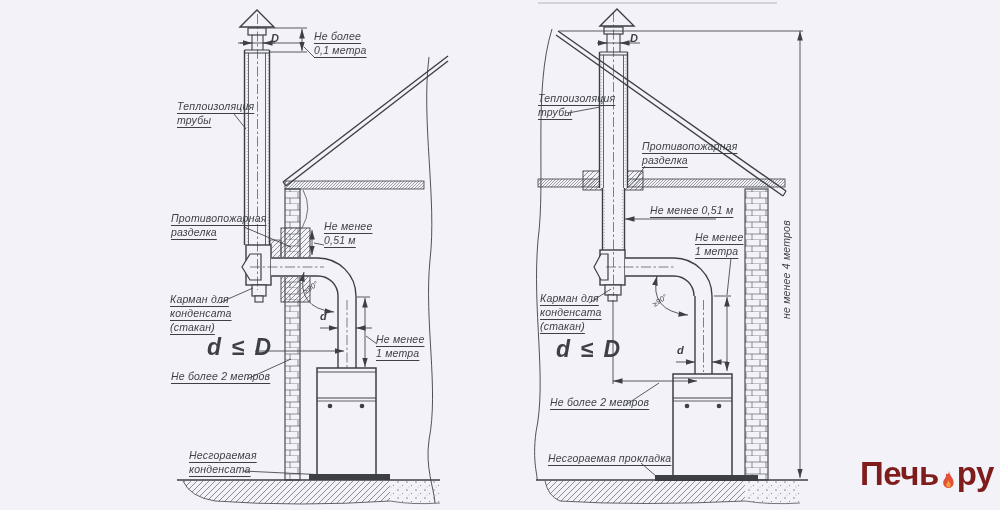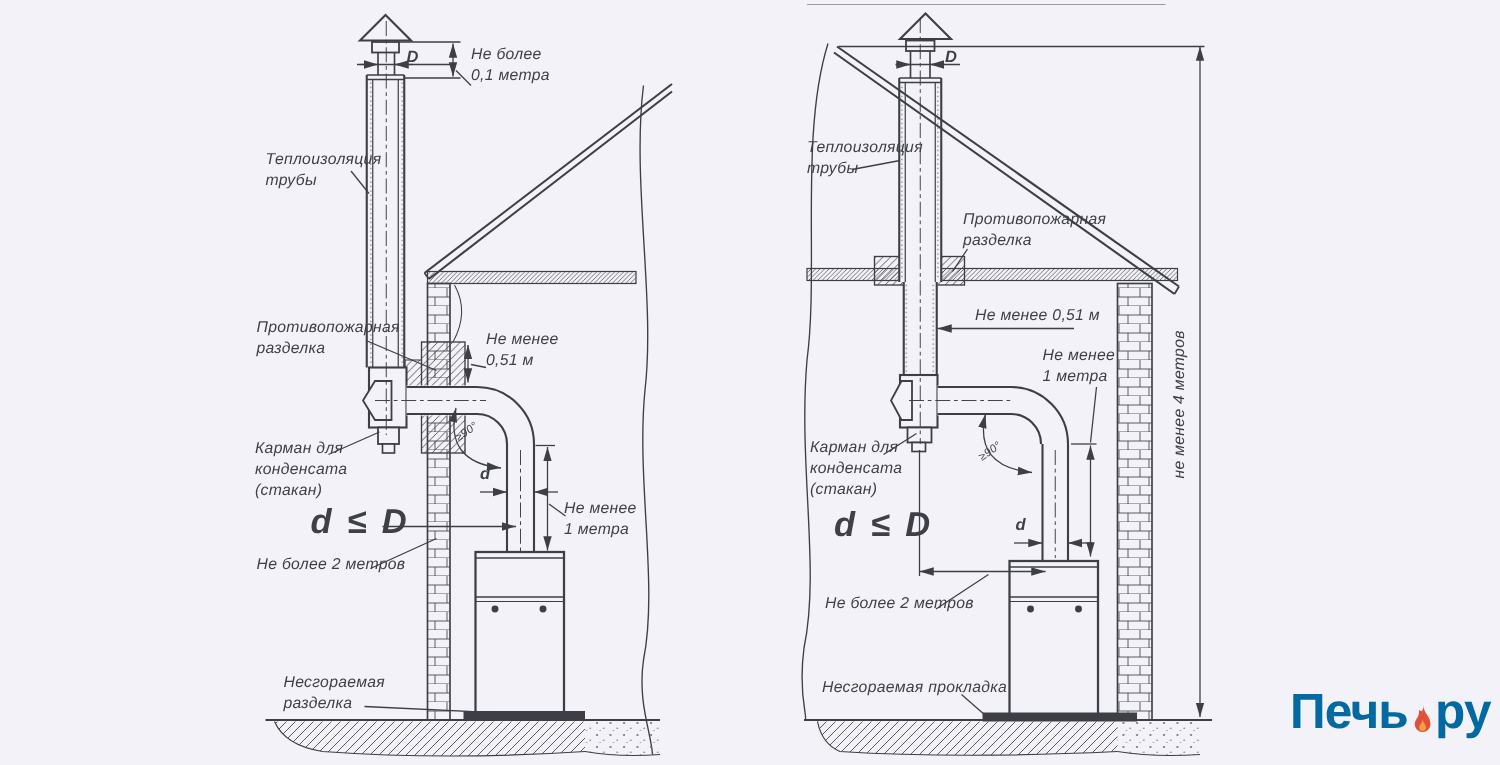--- a/index.html
+++ b/index.html
@@ -1,27 +1,27 @@
 <!DOCTYPE html>
 <html><head>
 <meta charset="utf-8">
 <style>
   html,body{margin:0;padding:0;}
   .stage{position:relative;width:1000px;height:510px;background:#f2f2f8;overflow:hidden;
          font-family:"Liberation Sans",sans-serif;}
   svg{position:absolute;left:0;top:0;}
   .lbl{position:absolute;font-style:italic;font-size:10.5px;line-height:1.32;color:#3f3f47;
        white-space:pre-line;letter-spacing:.2px;}
-  .und{text-underline-offset:3px;text-decoration-thickness:.8px;}
+  .und{text-decoration:underline;text-underline-offset:3px;text-decoration-thickness:.8px;}
   .formula{font-size:23px;font-weight:bold;letter-spacing:2px;}
   .dim-letter{font-size:11px;font-weight:bold;}
   .angle{font-size:7.5px;transform:rotate(-35deg);}
   .vtext{writing-mode:vertical-rl;transform:rotate(180deg);height:130px;text-align:center;}
   .watermark{position:absolute;left:860px;top:455px;display:flex;align-items:flex-end;
-             font-weight:bold;font-size:33px;color:#0369a1;letter-spacing:-0.5px;}
+             font-weight:bold;font-size:33px;color:#7f1d1d;letter-spacing:-0.5px;}
   .watermark svg{position:static;margin:0 1px 3px 2px;}
 </style>
 </head>
 <body>
 
 <div class="stage">
 
 <svg width="1000" height="510" viewBox="0 0 1000 510">
   <defs>
     <marker id="ar" markerUnits="userSpaceOnUse" markerWidth="10" markerHeight="7" viewBox="0 0 10 7" refX="9.5" refY="3.5" orient="auto-start-reverse">
@@ -231,21 +231,21 @@
 0,51 м</div>
 <div class="lbl und" style="left:170px;top:293px;">Карман для
 конденсата
 (стакан)</div>
 <div class="lbl formula" style="left:207px;top:332px;">d ≤ D</div>
 <div class="lbl und" style="left:171px;top:370px;">Не более 2 метров</div>
 <div class="lbl dim-letter" style="left:320px;top:309px;">d</div>
 <div class="lbl und" style="left:376px;top:333px;">Не менее
 1 метра</div>
 <div class="lbl und" style="left:189px;top:449px;">Несгораемая
-разделка</div>
+конденсата</div>
 <div class="lbl angle" style="left:303px;top:283px;">≥90°</div>
 
 <div class="lbl dim-letter" style="left:630px;top:31px;">D</div>
 <div class="lbl und" style="left:538px;top:92px;">Теплоизоляция
 трубы</div>
 <div class="lbl und" style="left:642px;top:140px;">Противопожарная
 разделка</div>
 <div class="lbl und" style="left:650px;top:204px;">Не менее 0,51 м</div>
 <div class="lbl und" style="left:695px;top:231px;">Не менее
 1 метра</div>

